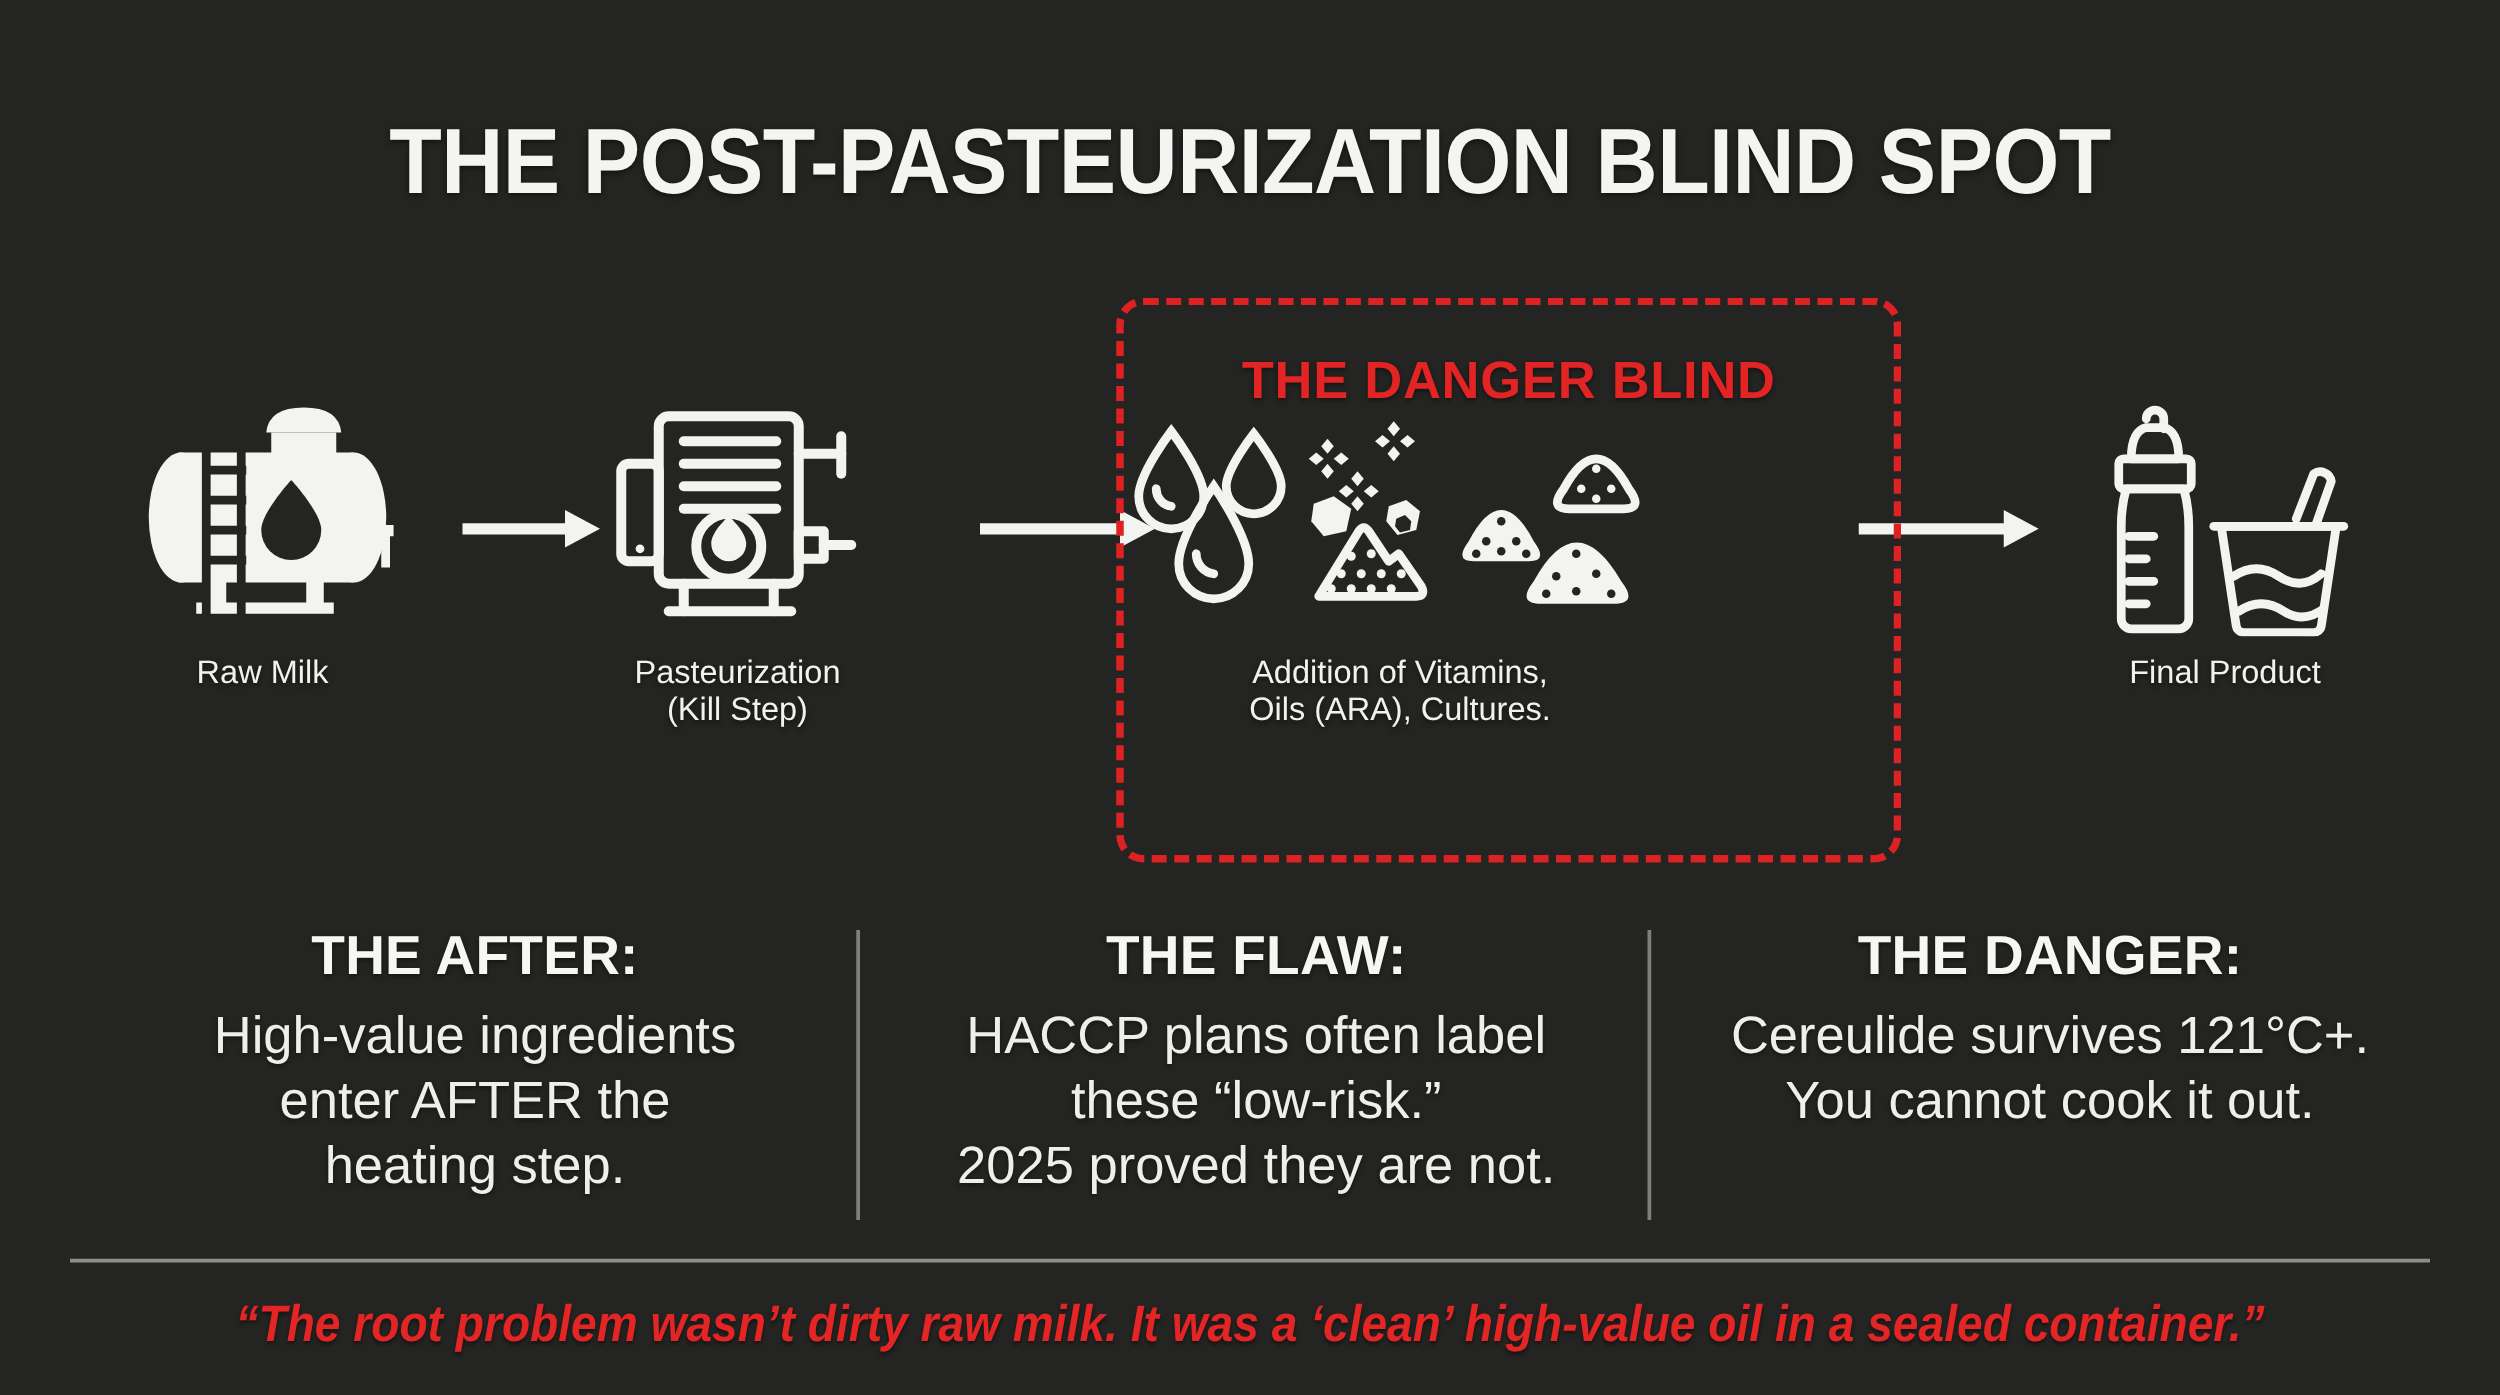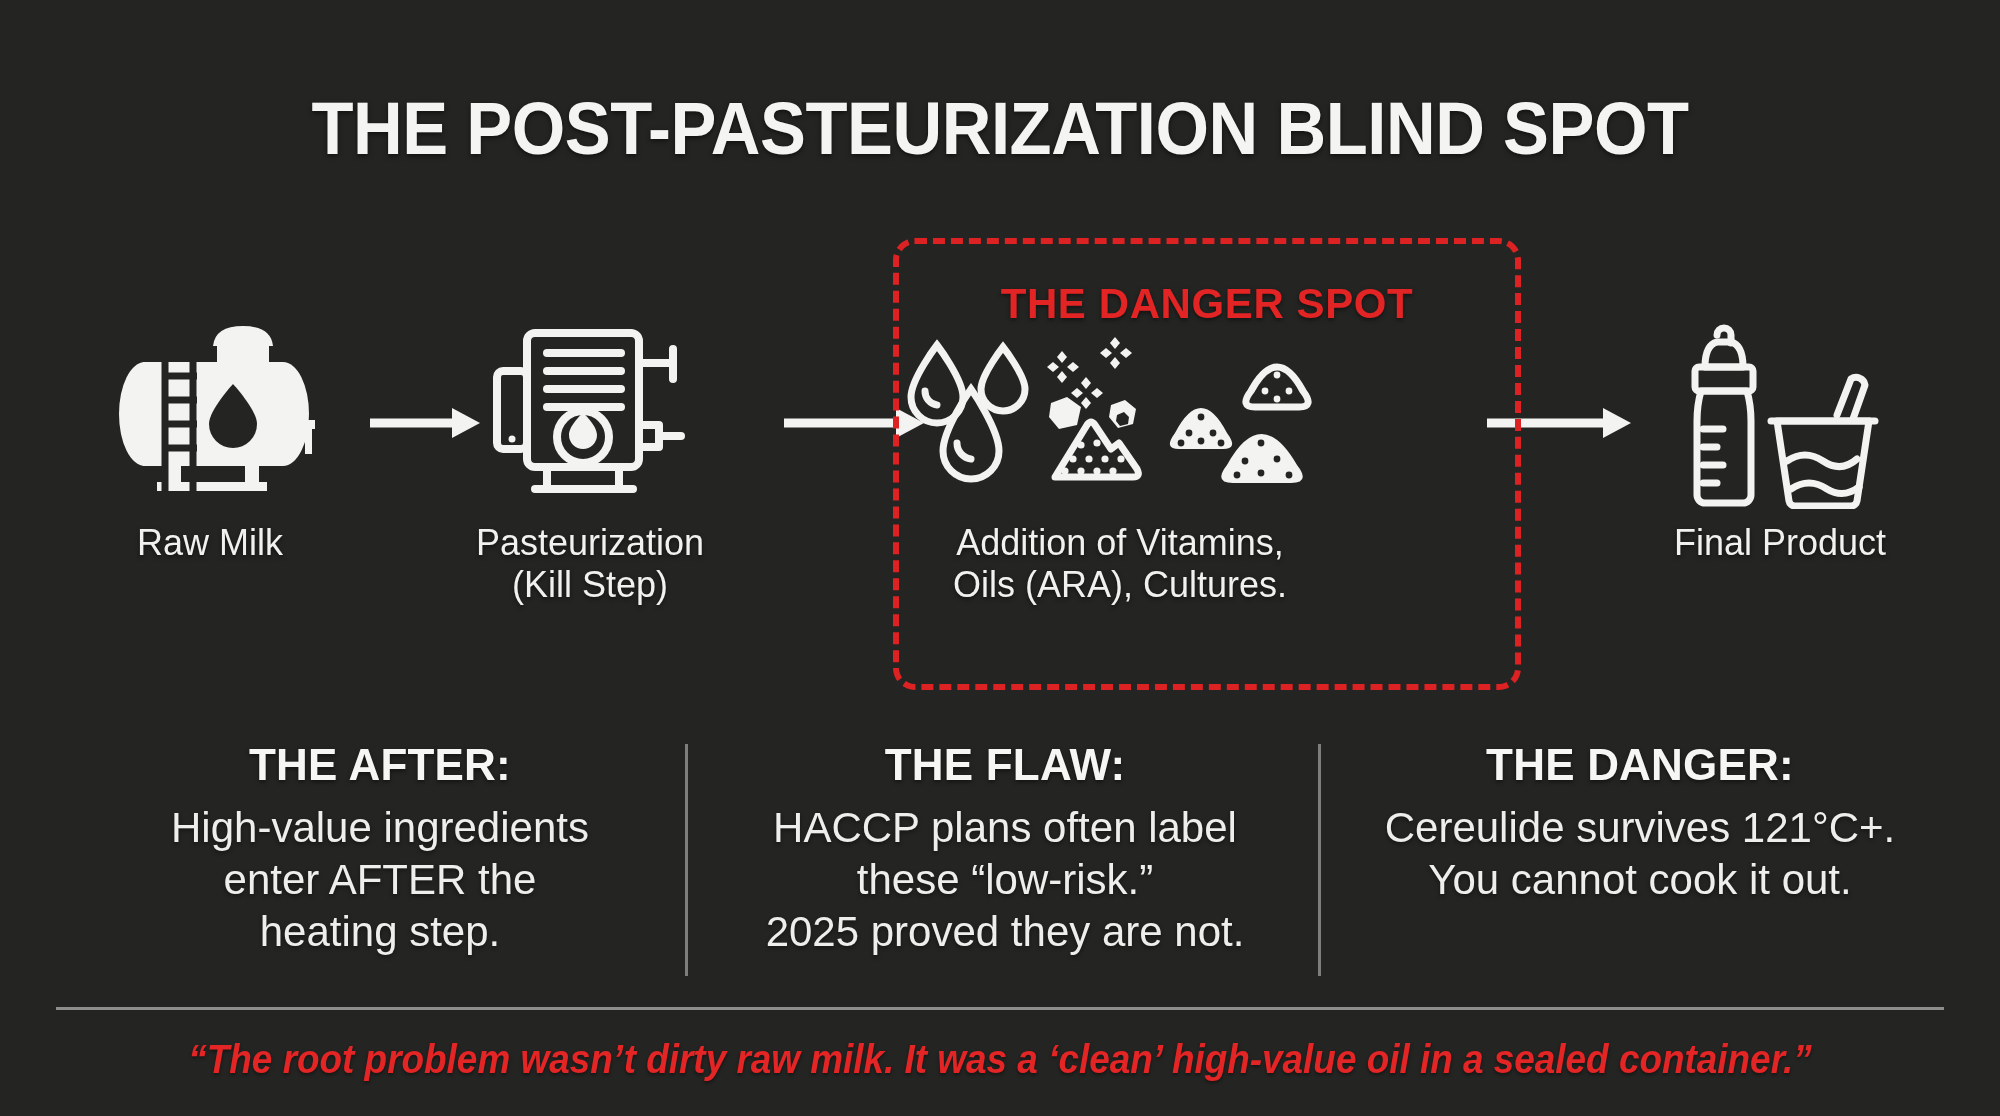--- a/index.html
+++ b/index.html
@@ -46,21 +46,21 @@
     text-align: center;
   }
   .step-icon {
     height: 190px;
     display: flex;
     align-items: center;
     justify-content: center;
   }
   .step-label {
     color: #f1f1ef;
-    font-size: 36px;
+    font-size: 26px;
     line-height: 1.16;
     margin-top: 18px;
     white-space: pre-line;
     text-shadow: 0 2px 4px rgba(0,0,0,0.5);
   }
   #step-raw   { left: 60px;   top: 14px;  width: 300px; }
   #step-past  { left: 440px;  top: 14px;  width: 300px; }
   #step-addit { left: 900px;  top: 14px;  width: 440px; }
   #step-final { left: 1630px; top: 14px;  width: 300px; }
 
@@ -369,21 +369,21 @@
             <path d="M122 152 Q140 140 158 152 Q176 164 192 150"></path>
             <path d="M126 180 Q144 168 162 180 Q178 190 194 178"></path>
           </g>
         </svg>
       </div>
       <div class="step-label">Final Product</div>
     </div>
   </div>
 
   <div id="danger-zone"></div>
-  <div id="danger-zone-title">THE DANGER SPOT</div>
+  <div id="danger-zone-title">THE DANGER BLIND</div>
 
   <div id="callouts">
     <div class="callout" id="callout-bypass">
       <div class="callout-head">THE AFTER:</div>
       <div class="callout-body">High-value ingredients
 enter AFTER the
 heating step.</div>
     </div>
 
     <div class="v-divider" id="divider-1"></div>

